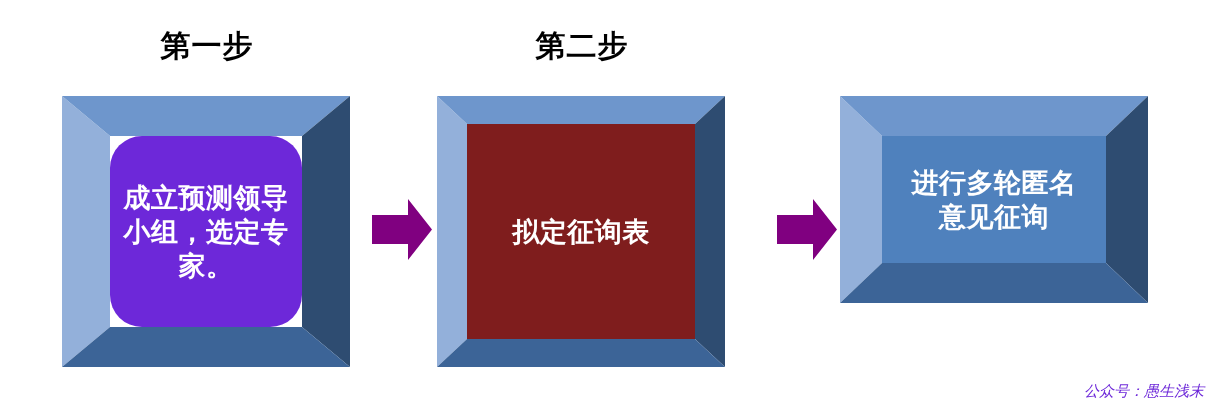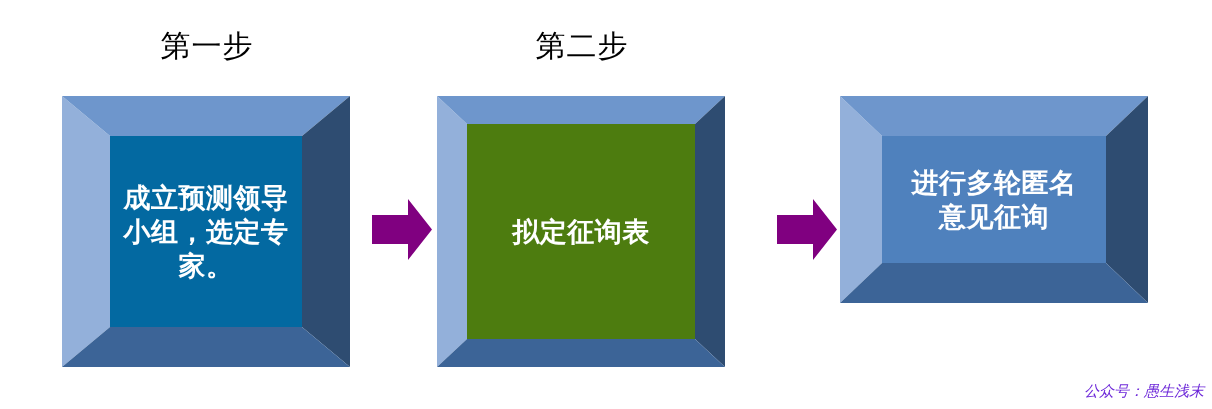--- a/index.html
+++ b/index.html
@@ -22,21 +22,21 @@
 
   
   .step-label {
     position: absolute;
     top: 26px;
     width: 290px;
     text-align: center;
     font-size: 30px;
     line-height: 40px;
     color: #000000;
-    font-weight: 400;
+    font-weight: 700;
     letter-spacing: 1px;
     white-space: nowrap;
   }
   #label-1 { left: 62px; }
   #label-2 { left: 437px; }
   #label-3 { left: 840px; }
 
   
   .bevel-box {
     position: absolute;
@@ -109,39 +109,39 @@
 <div class="stage">
 
   <div class="step-label" id="label-1" style="color: rgb(0, 0, 0);">第一步</div>
   <div class="step-label" id="label-2" style="color: rgb(0, 0, 0);">第二步</div>
 
   <div class="bevel-box" id="box-1" style="left:62px; top:96px; width:288px; height:271px; --bw:48px; --bh:40px;">
     <div class="face bv bv-left" style="background: rgb(147, 176, 218);"></div>
     <div class="face bv bv-top" style="background: rgb(110, 150, 204);"></div>
     <div class="face bv bv-right" style="background: rgb(46, 76, 113);"></div>
     <div class="face bv bv-bottom" style="background: rgb(60, 100, 151);"></div>
-    <div class="inner" style="background: #0369a1;">
+    <div class="inner" style="background: #6d28d9; border-radius: 32px;">
       <div class="box-text" style="color: rgb(255, 255, 255);">成立预测领导
 小组，选定专
 家。</div>
     </div>
   </div>
 
   <div class="arrow" id="arrow-1" style="left:372px; top:199px; width:60px; height:61px;">
     <svg width="60" height="61" viewBox="0 0 60 61" aria-hidden="true">
       <polygon points="0,16 36,16 36,0 60,30.5 36,61 36,45 0,45" fill="#800080"></polygon>
     </svg>
   </div>
 
   <div class="bevel-box" id="box-2" style="left:437px; top:96px; width:288px; height:271px; --bw:30px; --bh:28px;">
     <div class="face bv bv-left" style="background: rgb(147, 176, 218);"></div>
     <div class="face bv bv-top" style="background: rgb(110, 150, 204);"></div>
     <div class="face bv bv-right" style="background: rgb(46, 76, 113);"></div>
     <div class="face bv bv-bottom" style="background: rgb(60, 100, 151);"></div>
-    <div class="inner" style="background: #4d7c0f;">
+    <div class="inner" style="background: #7f1d1d;">
       <div class="box-text" style="color: rgb(255, 255, 255);">拟定征询表</div>
     </div>
   </div>
 
   <div class="arrow" id="arrow-2" style="left:777px; top:199px; width:60px; height:61px;">
     <svg width="60" height="61" viewBox="0 0 60 61" aria-hidden="true">
       <polygon points="0,16 36,16 36,0 60,30.5 36,61 36,45 0,45" fill="#800080"></polygon>
     </svg>
   </div>
 

